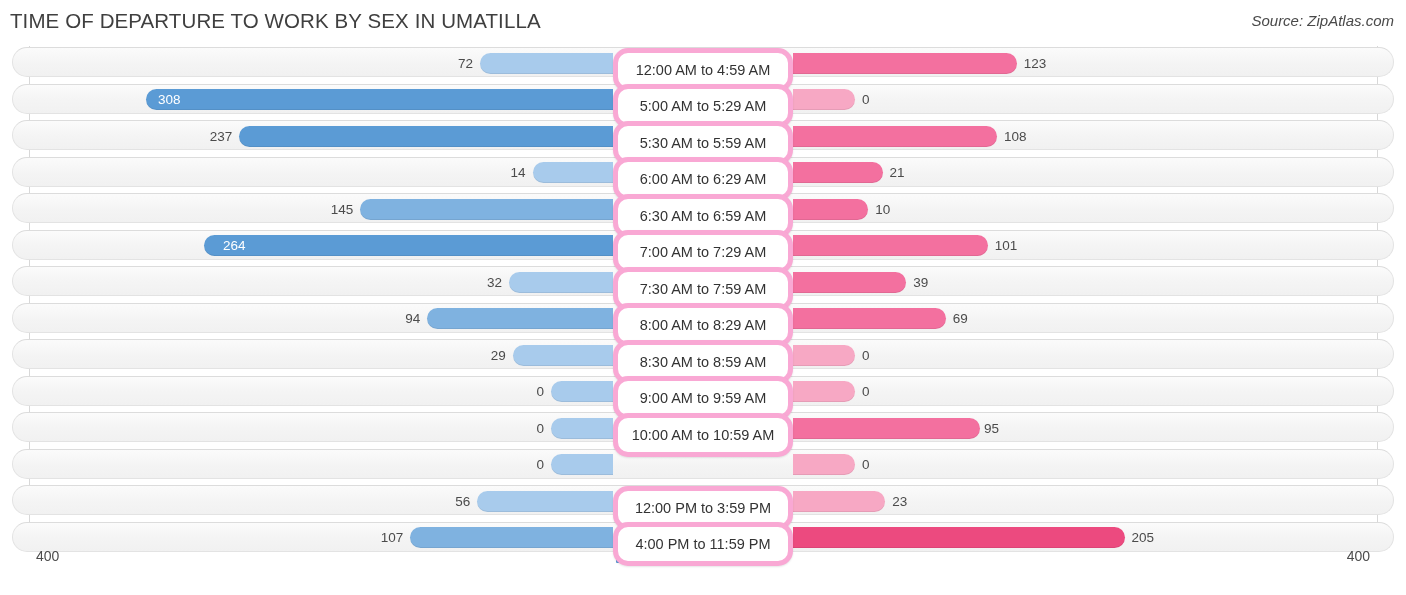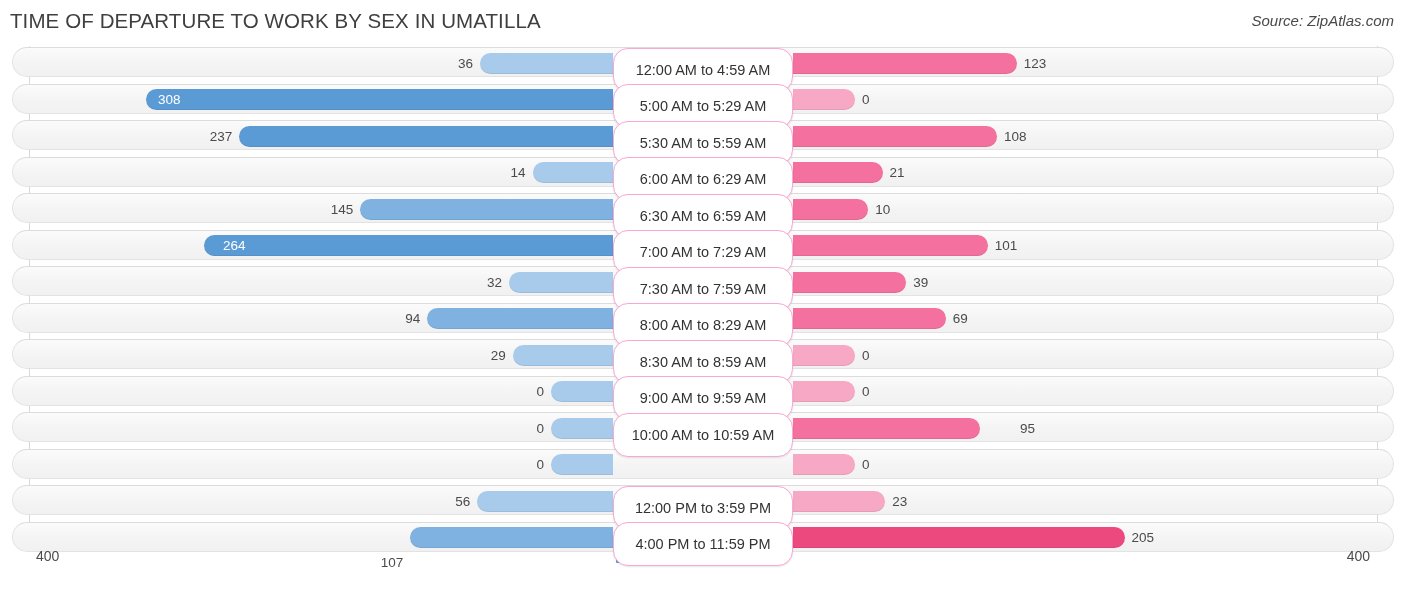--- a/index.html
+++ b/index.html
@@ -116,21 +116,21 @@
 
   
   .pill {
     position: absolute;
     left: 613px;
     width: 180px;
     top: 3.5px;
     height: 44px;
     border-radius: 15px;
     background: #ffffff;
-    border: 1px solid #f9a8d4;
+    border: 5px solid #f9a8d4;
     box-shadow: 0 1px 2px rgba(0,0,0,.10);
     box-sizing: border-box;
     display: flex;
     align-items: center;
     justify-content: center;
     font-size: 14.5px;
     color: #333333;
     white-space: nowrap;
     z-index: 4;
   }
@@ -182,21 +182,21 @@
   <div class="source">Source: ZipAtlas.com</div>
 </div>
 
 <div class="plot">
   <div class="axis-line axis-left"></div>
   <div class="axis-line axis-right"></div>
   <div class="rows" id="rows">
       <div class="row">
         <div class="track"></div>
         <div class="bar bar-male" style="left: 479.99px; width: 133.01px; background: rgb(168, 203, 236);"></div>
-        <div class="val val-male" style="right: 933.01px;">36</div>
+        <div class="val val-male" style="right: 933.01px;">72</div>
         <div class="bar bar-female" style="left: 793px; width: 223.745px; background: rgb(243, 112, 159);"></div>
         <div class="val val-female" style="left: 1023.75px;">123</div>
         <div class="pill">12:00 AM to 4:59 AM</div>
       </div>
       <div class="row">
         <div class="track"></div>
         <div class="bar bar-male" style="left: 145.98px; width: 467.02px; background: rgb(91, 155, 213);"></div>
         <div class="val val-male inside" style="left: 157.98px; text-align: left;">308</div>
         <div class="bar bar-female" style="left: 793px; width: 62px; background: rgb(247, 168, 196);"></div>
         <div class="val val-female" style="left: 862px;">0</div>
@@ -264,42 +264,42 @@
         <div class="val val-male" style="right: 862px;">0</div>
         <div class="bar bar-female" style="left: 793px; width: 62px; background: rgb(247, 168, 196);"></div>
         <div class="val val-female" style="left: 862px;">0</div>
         <div class="pill">9:00 AM to 9:59 AM</div>
       </div>
       <div class="row">
         <div class="track"></div>
         <div class="bar bar-male" style="left: 551px; width: 62px; background: rgb(168, 203, 236);"></div>
         <div class="val val-male" style="right: 862px;">0</div>
         <div class="bar bar-female" style="left: 793px; width: 186.925px; background: rgb(243, 112, 159);"></div>
-        <div class="val val-female" style="left: 1020px;">95</div>
+        <div class="val val-female" style="left: 984px;">95</div>
         <div class="pill">10:00 AM to 10:59 AM</div>
       </div>
       <div class="row">
         <div class="track"></div>
         <div class="bar bar-male" style="left: 551px; width: 62px; background: rgb(168, 203, 236);"></div>
         <div class="val val-male" style="right: 862px;">0</div>
         <div class="bar bar-female" style="left: 793px; width: 62px; background: rgb(247, 168, 196);"></div>
         <div class="val val-female" style="left: 862px;">0</div>
       </div>
       <div class="row">
         <div class="track"></div>
         <div class="bar bar-male" style="left: 477.36px; width: 135.64px; background: rgb(168, 203, 236);"></div>
         <div class="val val-male" style="right: 935.64px;">56</div>
         <div class="bar bar-female" style="left: 793px; width: 92.245px; background: rgb(247, 168, 196);"></div>
         <div class="val val-female" style="left: 892.245px;">23</div>
         <div class="pill">12:00 PM to 3:59 PM</div>
       </div>
       <div class="row">
         <div class="track"></div>
         <div class="bar bar-male" style="left: 410.295px; width: 202.705px; background: rgb(127, 178, 224);"></div>
-        <div class="val val-male" style="right: 1002.7px; margin-top: 25px;">107</div>
+        <div class="val val-male" style="right: 1002.7px;">107</div>
         <div class="bar bar-female" style="left: 793px; width: 331.575px; background: rgb(236, 74, 127);"></div>
         <div class="val val-female" style="left: 1131.58px;">205</div>
         <div class="pill">4:00 PM to 11:59 PM</div>
       </div>
     </div>
 </div>
 
 <div class="footer">
   <div class="axis-val axis-val-left">400</div>
   <div class="axis-val axis-val-right">400</div>

